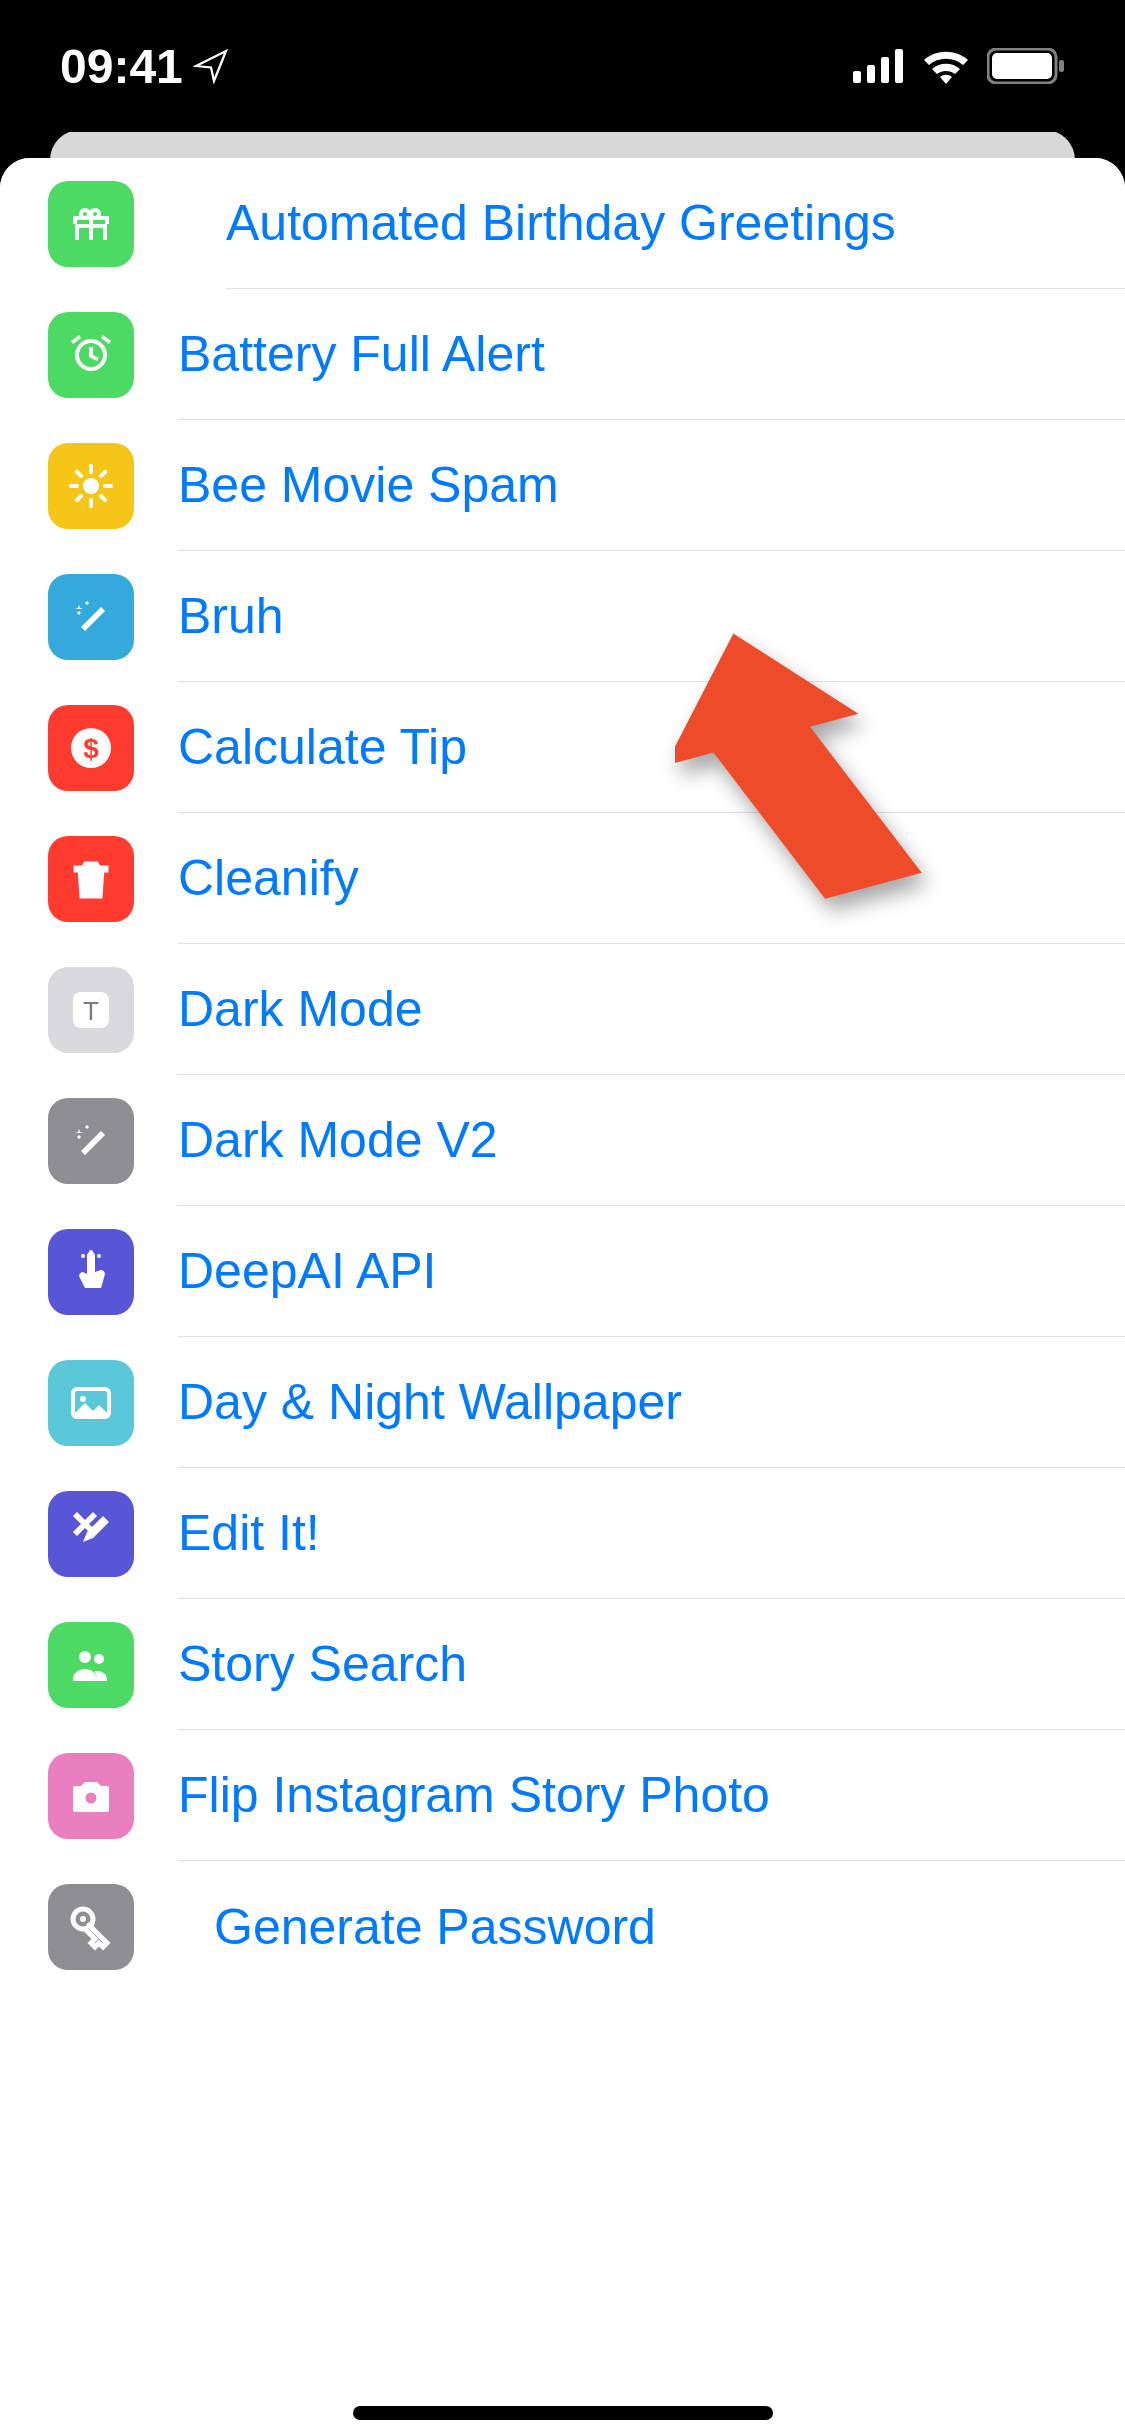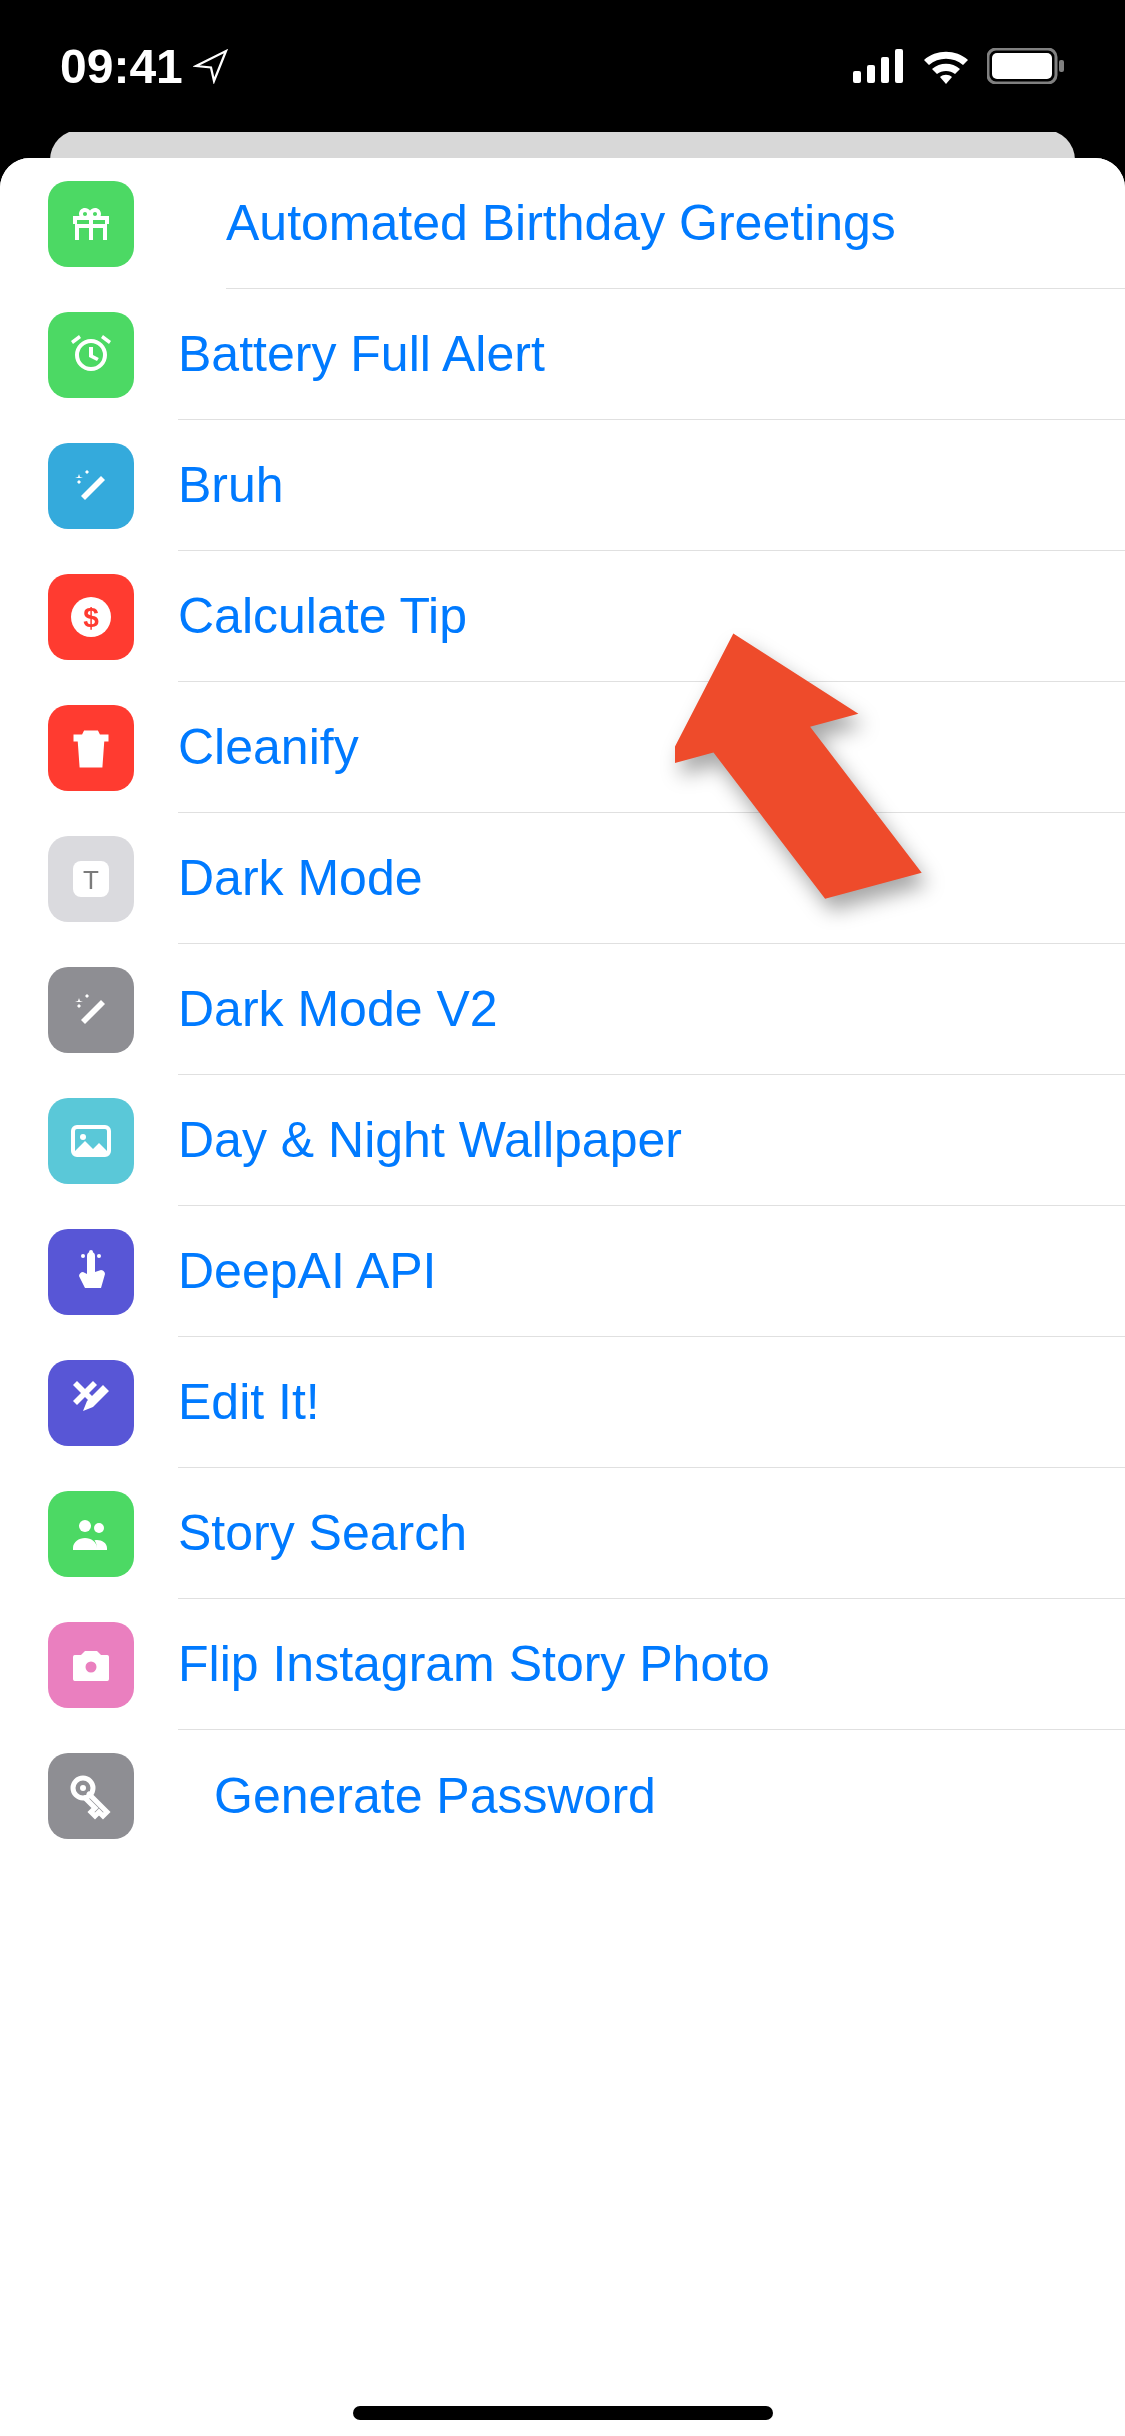--- a/index.html
+++ b/index.html
@@ -249,20 +249,31 @@
       <div class="app-icon" style="background:#4CD964">
         <svg viewBox="0 0 24 24">
             <path d="M12 4a8 8 0 108 8 8 8 0 00-8-8zm0 14a6 6 0 116-6 6 6 0 01-6 6zm1-10h-2v5l4 2 .9-1.5L13 12V8zM6 2L2 5l1 1.5L7 3.5 6 2zm12 0l-1 1.5L21 6.5 22 5l-4-3z"></path>
           </svg>
       </div>
       <div class="list-row-content">
           <span class="row-label">Battery Full Alert</span>
         </div>
     </div>
 
+    <div class="list-row">
+      <div class="app-icon" style="background:#F5C518">
+        <svg viewBox="0 0 24 24">
+            <circle cx="12" cy="12" r="4"></circle>
+            <path d="M12 2v3M12 19v3M2 12h3M19 12h3M4.9 4.9l2.1 2.1M17 17l2.1 2.1M4.9 19.1L7 17M17 7l2.1-2.1" stroke="#fff" stroke-width="2" stroke-linecap="round"></path>
+          </svg>
+      </div>
+      <div class="list-row-content">
+          <span class="row-label">Bee Movie Spam</span>
+        </div>
+    </div>
 
     <div class="list-row">
       <div class="app-icon" style="background:#34AADC">
         <svg viewBox="0 0 24 24">
             <path d="M7 17l10-10 2 2L9 19l-2-2zm-2-7l1-1 1 1-1 1-1-1zm4-5l1-1 1 1-1 1-1-1zm-5 3l1.5.5L6 10l-.5-1.5L4 8l1.5-.5L6 6l.5 1.5L8 8z"></path>
           </svg>
       </div>
       <div class="list-row-content">
           <span class="row-label">Bruh</span>
         </div>
@@ -304,51 +315,51 @@
     </div>
 
     <div class="list-row">
       <div class="app-icon" style="background:#8E8E93">
         <svg viewBox="0 0 24 24">
             <path d="M7 17l10-10 2 2L9 19l-2-2zm-2-7l1-1 1 1-1 1-1-1zm4-5l1-1 1 1-1 1-1-1zm-5 3l1.5.5L6 10l-.5-1.5L4 8l1.5-.5L6 6l.5 1.5L8 8z"></path>
           </svg>
       </div>
       <div class="list-row-content">
           <span class="row-label">Dark Mode V2</span>
-        </div>
-    </div>
-
-    <div class="list-row">
-      <div class="app-icon" style="background:#5AC8D8">
-        <svg viewBox="0 0 24 24">
-            <rect x="3" y="5" width="18" height="14" rx="2" fill="none" stroke="#fff" stroke-width="2"></rect>
-            <circle cx="8" cy="10" r="1.5"></circle>
-            <path d="M4 17l5-5 4 4 3-3 4 4v1H4z"></path>
-          </svg>
-      </div>
-      <div class="list-row-content">
-          <span class="row-label">Day &amp; Night Wallpaper</span>
         </div>
     </div>
 
     <div class="list-row">
       <div class="app-icon" style="background:#5856D6">
         <svg viewBox="0 0 24 24">
             <path d="M10 4a2 2 0 014 0v8l3-1c1 0 2 1 2 2l-2 7h-8l-3-6c0-1 1-2 2-2l2 1V4z"></path>
             <circle cx="8" cy="4" r="1"></circle>
             <circle cx="16" cy="4" r="1"></circle>
             <circle cx="12" cy="2" r="1"></circle>
           </svg>
       </div>
       <div class="list-row-content">
           <span class="row-label">DeepAI API</span>
         </div>
     </div>
 
     <div class="list-row">
+      <div class="app-icon" style="background:#5AC8D8">
+        <svg viewBox="0 0 24 24">
+            <rect x="3" y="5" width="18" height="14" rx="2" fill="none" stroke="#fff" stroke-width="2"></rect>
+            <circle cx="8" cy="10" r="1.5"></circle>
+            <path d="M4 17l5-5 4 4 3-3 4 4v1H4z"></path>
+          </svg>
+      </div>
+      <div class="list-row-content">
+          <span class="row-label">Day &amp; Night Wallpaper</span>
+        </div>
+    </div>
+
+    <div class="list-row">
       <div class="app-icon" style="background:#5856D6">
         <svg viewBox="0 0 24 24">
             <path d="M21 6l-3-3-8 8-2 5 5-2 8-8zM3 3l4 4-4 4 2 2 4-4 4 4 2-2-4-4 4-4-2-2-4 4-4-4-2 2z"></path>
           </svg>
       </div>
       <div class="list-row-content">
           <span class="row-label">Edit It!</span>
         </div>
     </div>
 

